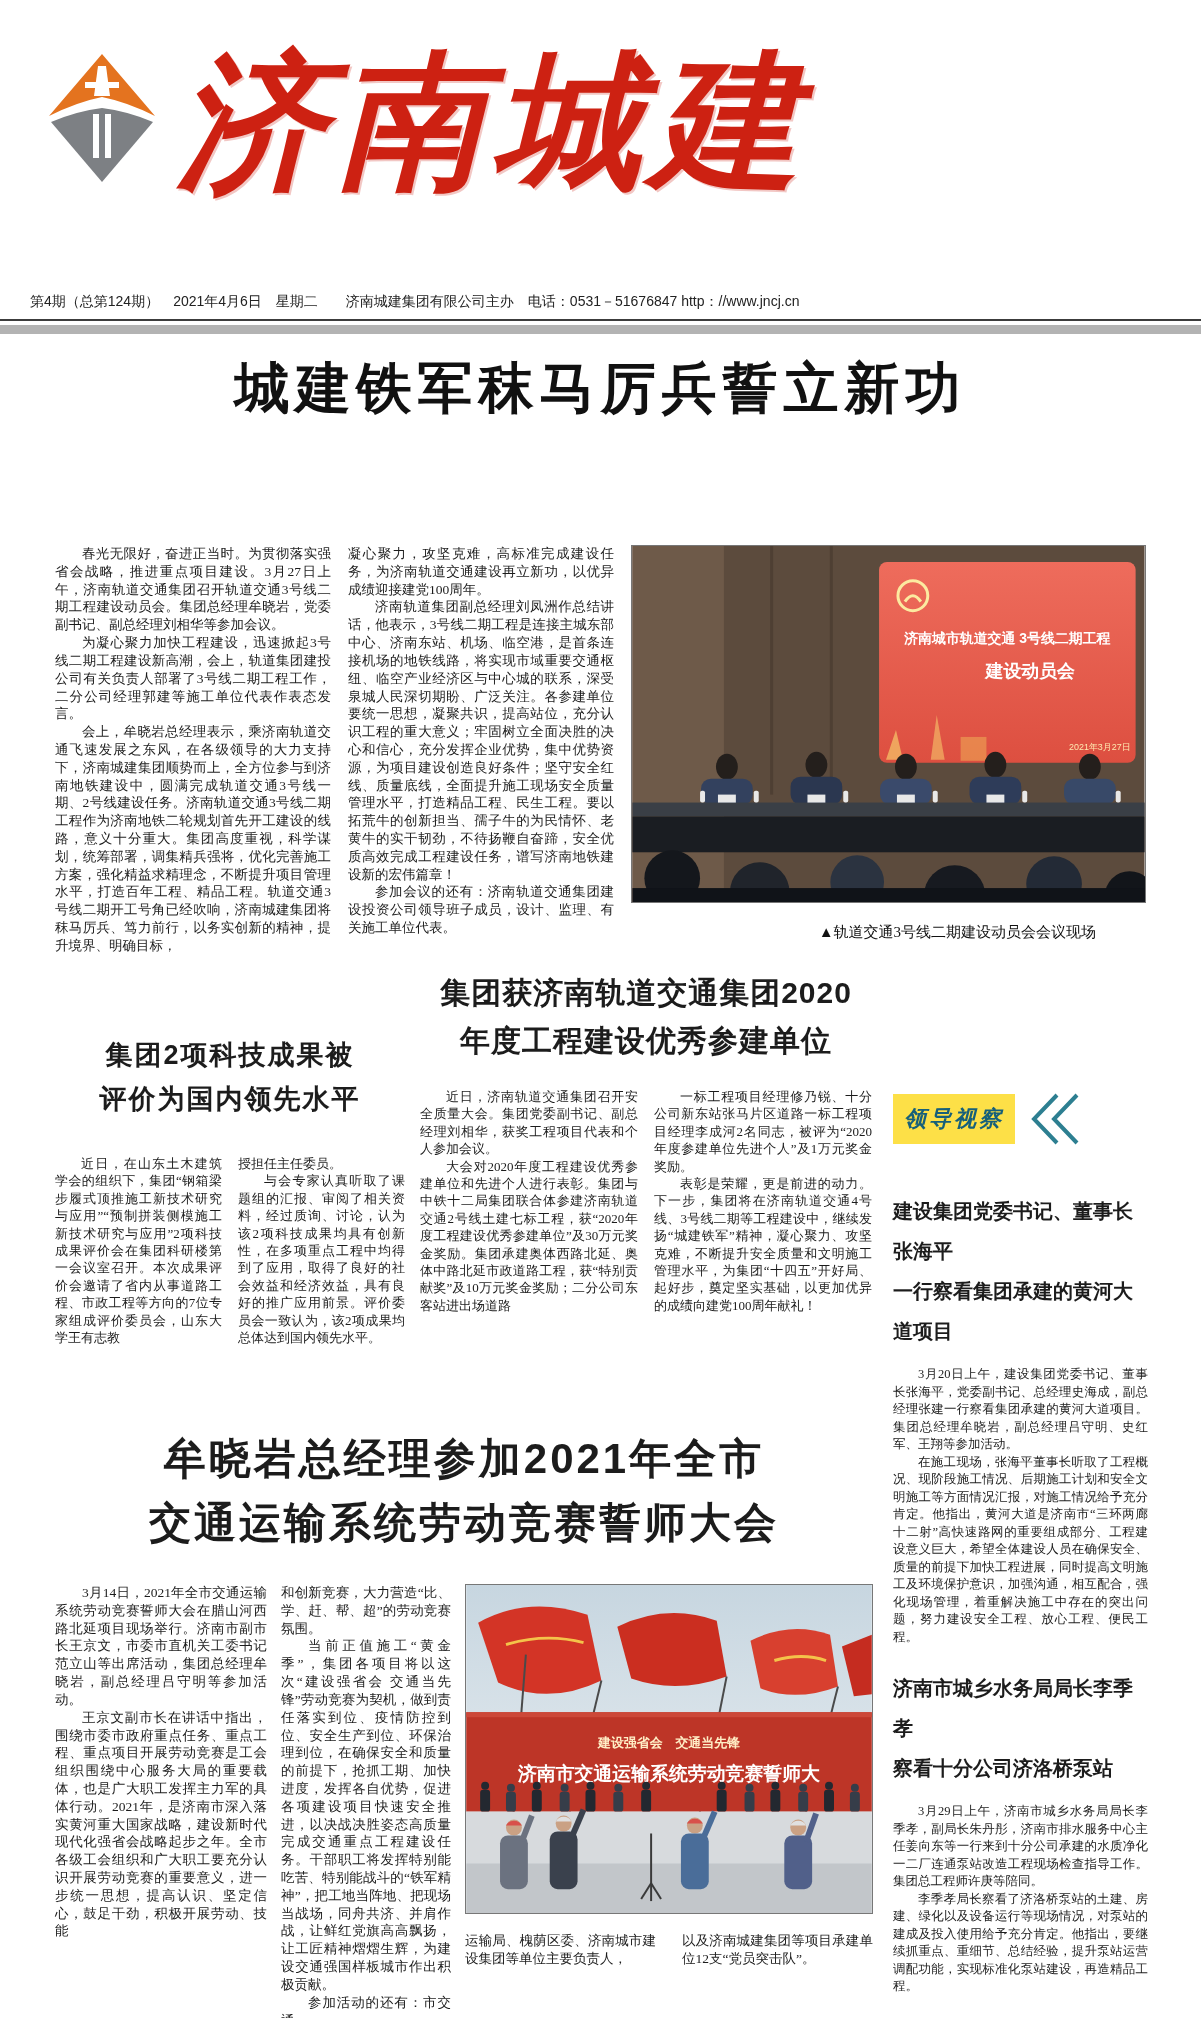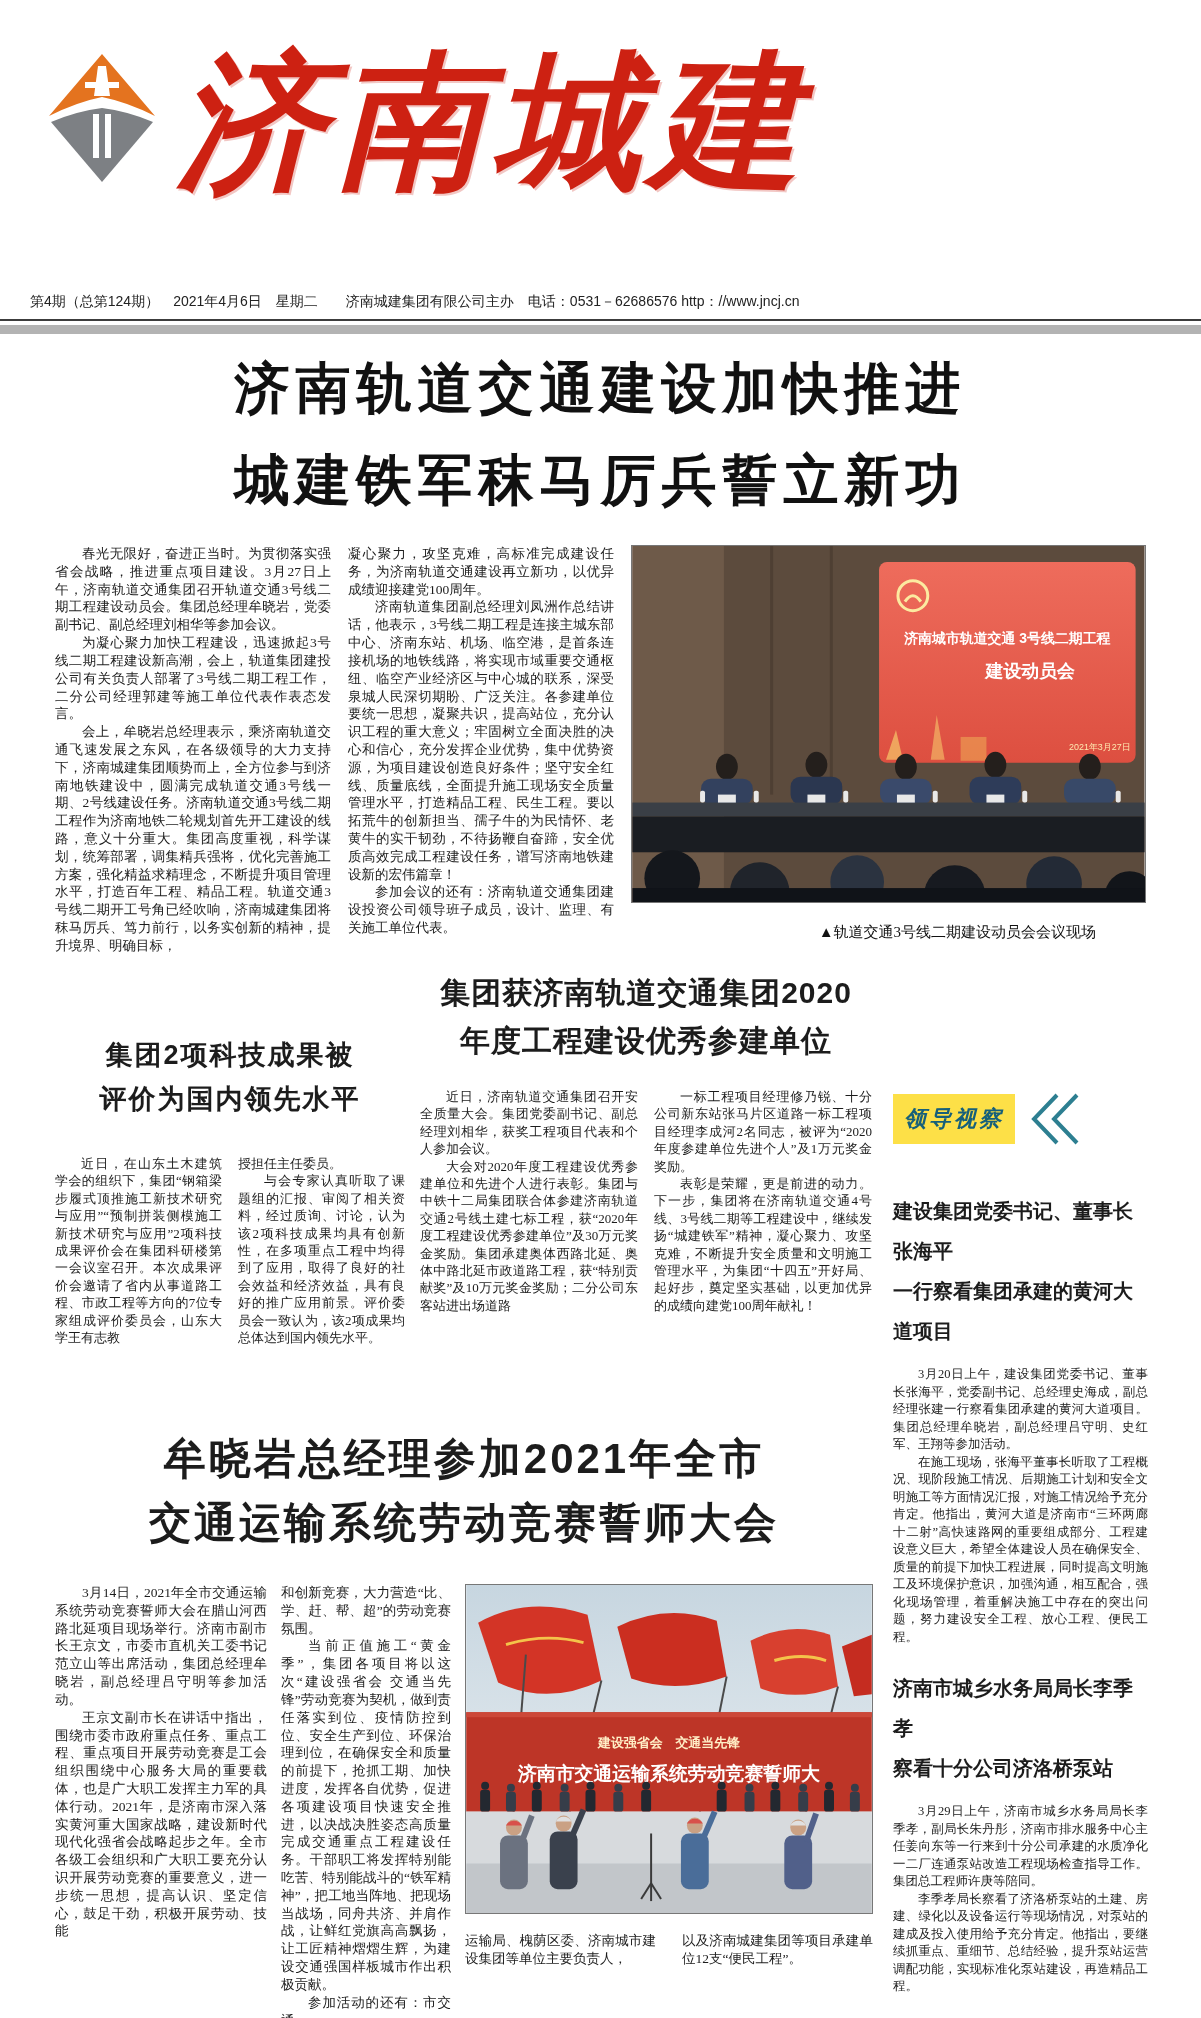--- a/index.html
+++ b/index.html
@@ -98,26 +98,25 @@
   <svg class="abs logo" viewBox="0 0 150 132">
     <path d="M75 2 L128 64 Q100 50 75 45 Q50 50 22 64 Z" fill="#e4731f"></path>
     <path d="M24 70 Q50 59 75 56 Q100 59 126 70 L75 130 Z" fill="#7d8084"></path>
     <polygon points="71,14 79,14 83,44 67,44" fill="#ffffff"></polygon>
     <rect x="58" y="30" width="34" height="6" fill="#ffffff"></rect>
     <rect x="66" y="62" width="6" height="44" fill="#ffffff"></rect>
     <rect x="78" y="62" width="6" height="44" fill="#ffffff"></rect>
   </svg>
   <div class="abs masthead-title">济南城建</div>
 
-  <div class="abs info-line">第4期（总第124期）　2021年4月6日　星期二　　济南城建集团有限公司主办　电话：0531－62686576  http：//www.jncj.cn</div>
+  <div class="abs info-line">第4期（总第124期）　2021年4月6日　星期二　　济南城建集团有限公司主办　电话：0531－51676847  http：//www.jncj.cn</div>
   <div class="abs rule-thin"></div>
   <div class="abs rule-gray"></div>
 
   <div class="abs lead-headlines">
-    <h1>济南轨道交通建设加快推进</h1>
     <h1>城建铁军秣马厉兵誓立新功</h1>
   </div>
 
   <div class="abs lead-body">
     <div class="col-text lead-c1">
       <p>春光无限好，奋进正当时。为贯彻落实强省会战略，推进重点项目建设。3月27日上午，济南轨道交通集团召开轨道交通3号线二期工程建设动员会。集团总经理牟晓岩，党委副书记、副总经理刘相华等参加会议。</p>
       <p>为凝心聚力加快工程建设，迅速掀起3号线二期工程建设新高潮，会上，轨道集团建投公司有关负责人部署了3号线二期工程工作，二分公司经理郭建等施工单位代表作表态发言。</p>
       <p>会上，牟晓岩总经理表示，乘济南轨道交通飞速发展之东风，在各级领导的大力支持下，济南城建集团顺势而上，全方位参与到济南地铁建设中，圆满完成轨道交通3号线一期、2号线建设任务。济南轨道交通3号线二期工程作为济南地铁二轮规划首先开工建设的线路，意义十分重大。集团高度重视，科学谋划，统筹部署，调集精兵强将，优化完善施工方案，强化精益求精理念，不断提升项目管理水平，打造百年工程、精品工程。轨道交通3号线二期开工号角已经吹响，济南城建集团将秣马厉兵、笃力前行，以务实创新的精神，提升境界、明确目标，</p>
     </div>
     <div class="col-text lead-c2">
@@ -337,19 +336,19 @@
           </g>
           <g stroke="#3a3a3a" stroke-width="2" fill="none">
             <line x1="186" y1="250" x2="186" y2="300"></line>
             <line x1="186" y1="300" x2="176" y2="316"></line>
             <line x1="186" y1="300" x2="196" y2="316"></line>
             <line x1="186" y1="300" x2="186" y2="318"></line>
           </g>
         </svg>
         <div class="caption-row">
           <p>运输局、槐荫区委、济南城市建设集团等单位主要负责人，</p>
-          <p>以及济南城建集团等项目承建单位12支“便民工程”。</p>
+          <p>以及济南城建集团等项目承建单位12支“党员突击队”。</p>
         </div>
       </div>
     </div>
   </section>
 
 </div>
 
 </body></html>

